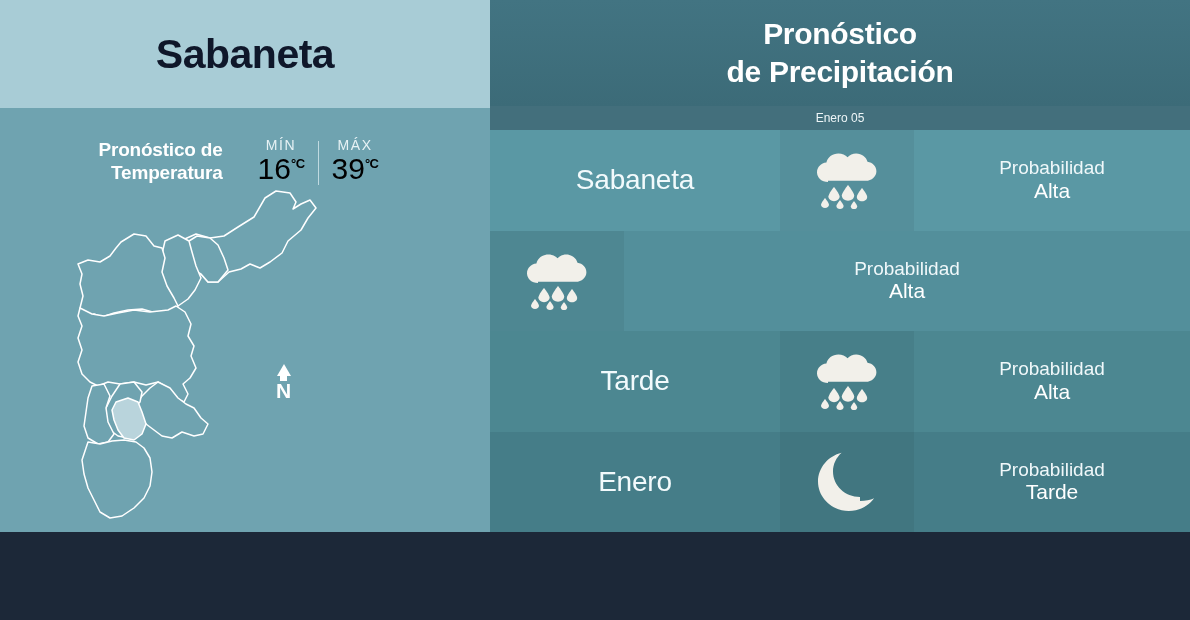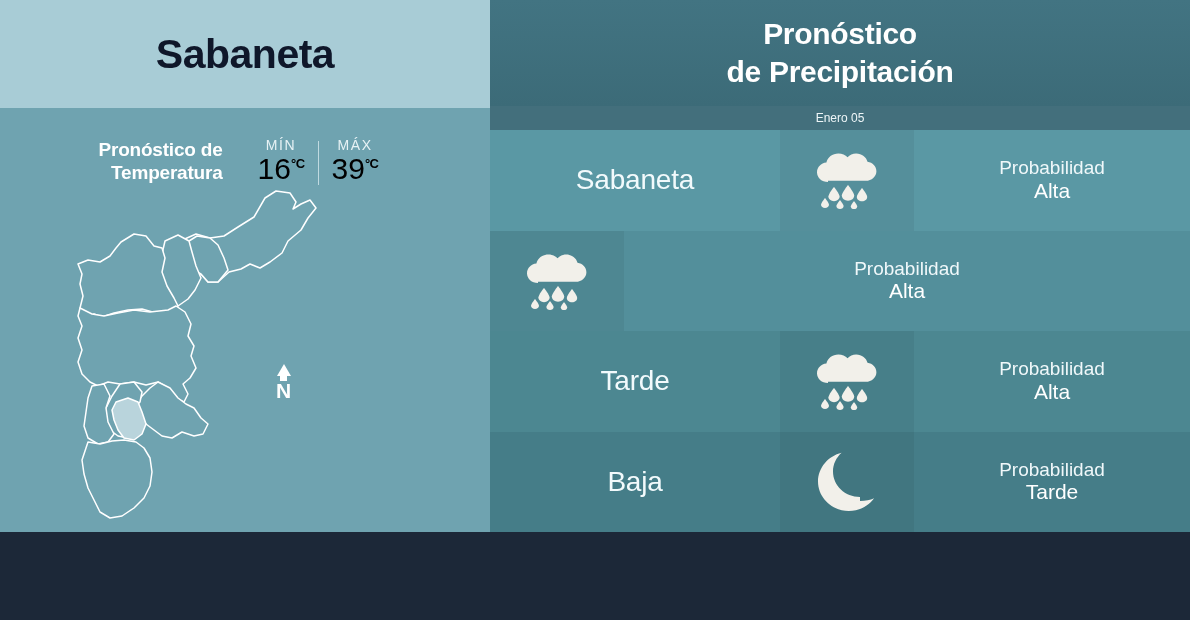--- a/index.html
+++ b/index.html
@@ -251,21 +251,21 @@
           </svg>
         </div>
         <div class="cell-prob">
           <span class="prob-lab">Probabilidad</span>
           <span class="prob-val">Alta</span>
         </div>
       </div>
 
       <div class="frow r3">
         <div class="cell-period">
-          <span class="period-lab">Baja</span>
+          <span class="period-lab">Enero</span>
         </div>
         <div class="cell-icon">
           <svg width="62" height="66" viewBox="0 0 62 66">
             <path fill="#f2f0ea" d="M44 48c-14.9 0-27-11.4-27-25.5 0-7.4 3.3-14.1 8.6-18.8C12.3 6.9 2 18.6 2 32.6 2 48.8 15.8 62 32.8 62c10.5 0 19.8-5.1 25.3-12.8-3.9 1.7-8.6 2.8-14.1 2.8z"></path>
           </svg>
         </div>
         <div class="cell-prob">
           <span class="prob-lab">Probabilidad</span>
           <span class="prob-val">Tarde</span>
         </div>

